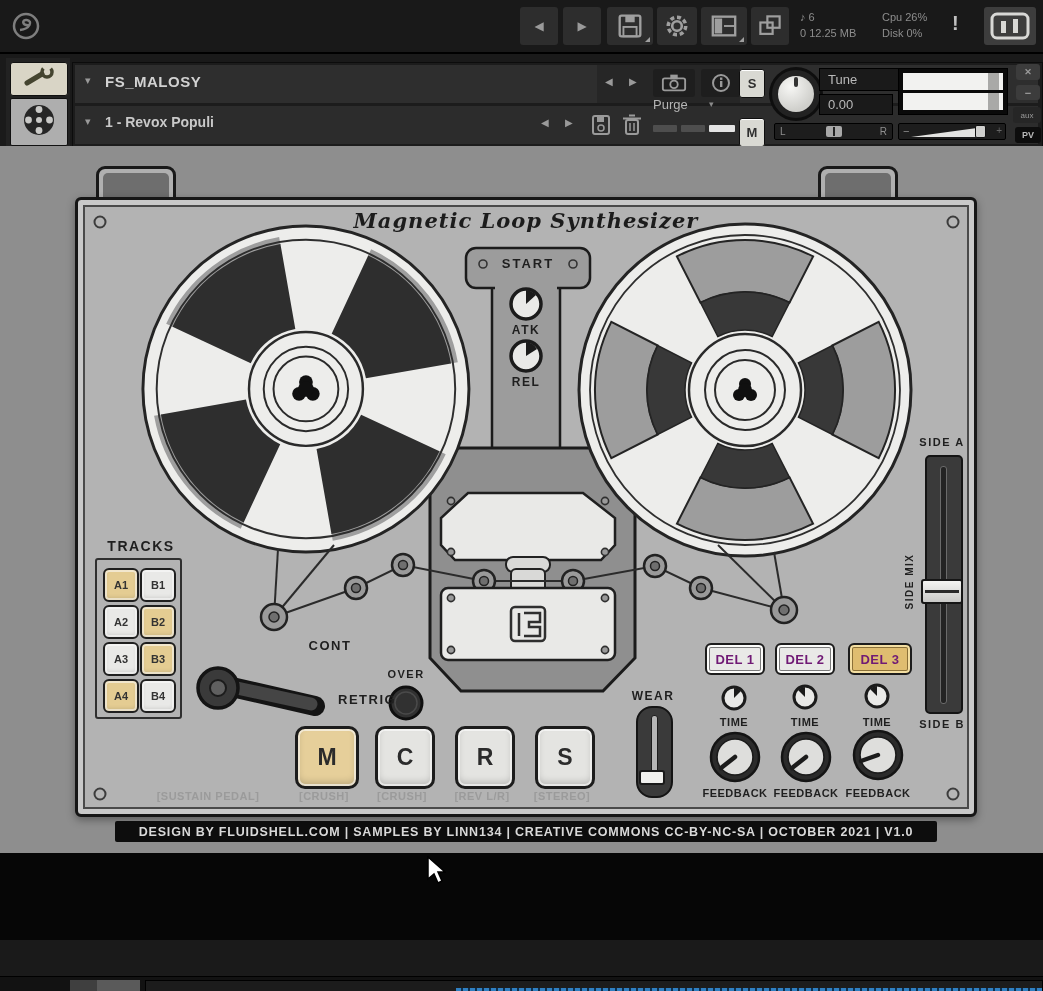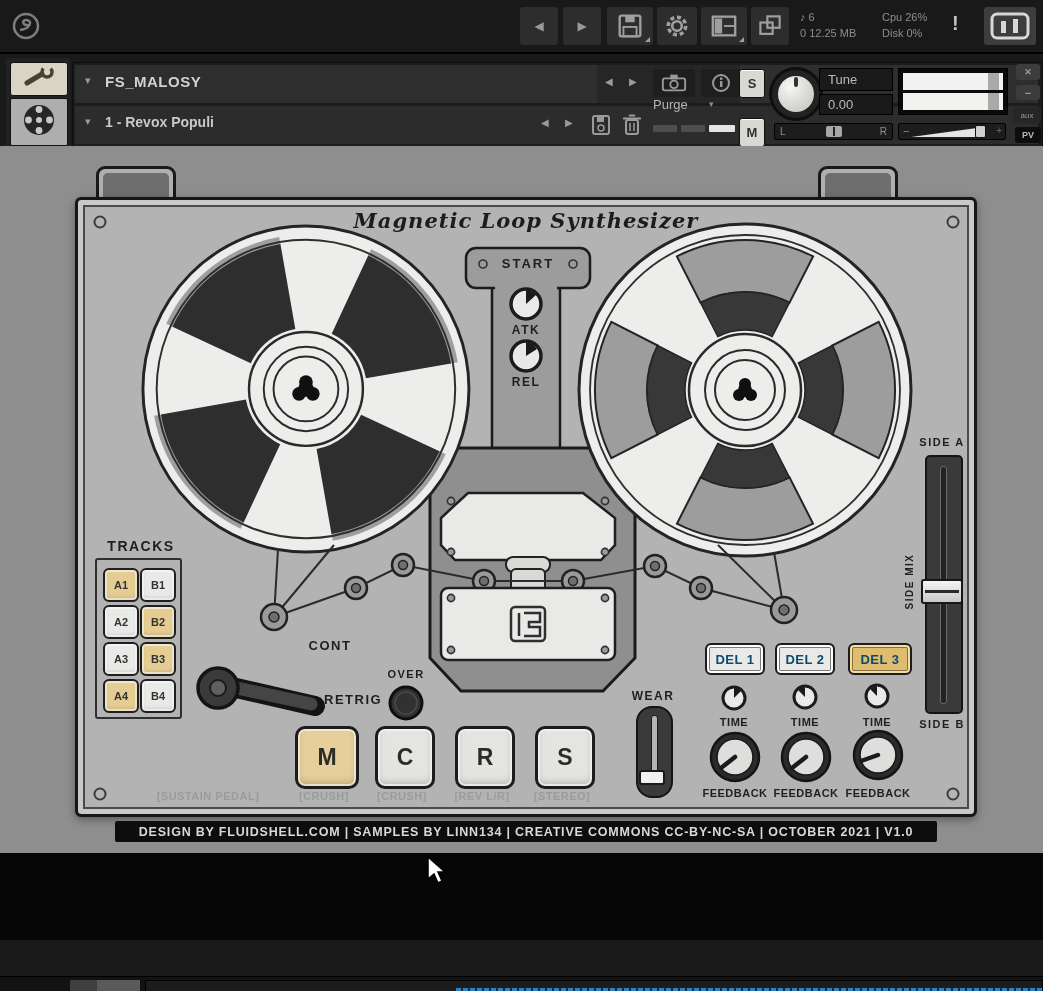--- a/index.html
+++ b/index.html
@@ -27,21 +27,21 @@
          box-shadow:inset 0 0 0 5px #c9c9c9, inset 0 0 0 7px #4a4a4a, 0 3px 8px rgba(0,0,0,.35);}
   .plabel{font-weight:bold;color:#1f1f1f;letter-spacing:1.5px;text-align:center;}
   .sub{font-weight:bold;color:#9b9b9b;letter-spacing:.5px;font-size:11px;text-align:center;white-space:nowrap;}
   .key{border:3px solid #1c1c1c;border-radius:10px;display:flex;align-items:center;justify-content:center;
        font-weight:bold;color:#2b2b2b;box-shadow:inset 0 0 0 2px rgba(255,255,255,.6), inset 0 -4px 7px rgba(0,0,0,.18);}
   .key.tan{background:#e6cf9a;} .key.white{background:#e4e4e1;}
   .tkey{border:2.5px solid #1f1f1f;border-radius:6px;display:flex;align-items:center;justify-content:center;
         font-weight:bold;font-size:11px;color:#333;box-shadow:inset 0 0 0 2px rgba(255,255,255,.55), inset 0 -2px 4px rgba(0,0,0,.15);}
   .tkey.tan{background:#e4cc92;} .tkey.white{background:#e9e9e7;}
   .delbtn{border:2.5px solid #1c1c1c;border-radius:6px;display:flex;align-items:center;justify-content:center;
-        font-weight:bold;font-size:13px;color:#0c4a6e;letter-spacing:.5px;}
+        font-weight:bold;font-size:13px;color:#701a75;letter-spacing:.5px;}
   .delbtn.white{background:#e9e9e7;box-shadow:inset 0 0 0 2px #fdfdfb, inset 0 0 0 3px #7a7a7a;}
   .delbtn.amber{background:#dfbd70;box-shadow:inset 0 0 0 2px #f4dfa2, inset 0 0 0 3px #8a7038;}
   .slider-v{background:#3a3a3a;border:2.5px solid #141414;}
   .footerbar{background:#0d0d0d;border-radius:2px;color:#d9d9d9;font-size:12.5px;font-weight:bold;letter-spacing:.8px;
              display:flex;align-items:center;justify-content:center;white-space:nowrap;}
   
   .tabbar{left:0;top:940px;width:1043px;height:36px;background:#262626;border-top:2px solid #000;box-sizing:border-box;}
   .tabbtn{background:#3b3b3b;border:1px solid #5f5f5f;border-radius:3px;color:#cfcfcf;
           font-family:"DejaVu Sans Mono",monospace;font-size:11px;display:flex;align-items:center;padding-left:8px;box-sizing:border-box;}
   .bottomstrip{left:0;top:976px;width:1043px;height:15px;background:#121212;border-top:1px solid #000;}
@@ -211,21 +211,21 @@
       <span class="a" style="left:0;top:0;width:24px;height:7px;background:#4e4e4e;border-radius:1px;"></span>
       <span class="a" style="left:28px;top:0;width:24px;height:7px;background:#4e4e4e;border-radius:1px;"></span>
       <span class="a" style="left:56px;top:0;width:26px;height:7px;background:#e4e4e4;border-radius:1px;"></span>
     </div>
     <div class="a chip" style="left:666px;top:55px;width:24px;height:27px;">M</div>
 
     <div class="a" style="left:699px;top:7px;width:48px;height:48px;border-radius:50%;background:#222;box-shadow:0 0 0 3px #0e0e0e;">
       <div class="a" style="left:6px;top:6px;width:36px;height:36px;border-radius:50%;background:radial-gradient(circle at 35% 30%, #f7f7f5, #cfcfcb 70%);"></div>
       <div class="a" style="left:22px;top:7px;width:4px;height:10px;background:#333;border-radius:2px;"></div>
     </div>
-    <div class="a dsp" style="left:746px;top:5px;width:74px;height:23px;">Tune</div>
+    <div class="a dsp" style="left:746px;top:5px;width:83px;height:23px;">Tune</div>
     <div class="a dsp" style="left:746px;top:31px;width:74px;height:21px;">0.00</div>
 
     <div class="a" style="left:701px;top:60px;width:119px;height:17px;background:#1d1d1d;border:1px solid #000;border-radius:2px;box-sizing:border-box;">
       <span class="a" style="left:5px;top:2px;color:#8f8f8f;font-size:10px;">L</span>
       <span class="a" style="right:5px;top:2px;color:#8f8f8f;font-size:10px;">R</span>
       <span class="a" style="left:51px;top:2px;width:16px;height:11px;background:#a8a8a8;border-radius:2px;">
         <span class="a" style="left:7px;top:1px;width:2px;height:9px;background:#222;"></span>
       </span>
     </div>
 
@@ -444,21 +444,21 @@
       <div class="a tkey tan" style="left:25px;top:368px;width:32px;height:30px;">A1</div>
       <div class="a tkey white" style="left:62px;top:368px;width:32px;height:30px;">B1</div>
       <div class="a tkey white" style="left:25px;top:405px;width:32px;height:30px;">A2</div>
       <div class="a tkey tan" style="left:62px;top:405px;width:32px;height:30px;">B2</div>
       <div class="a tkey white" style="left:25px;top:442px;width:32px;height:30px;">A3</div>
       <div class="a tkey tan" style="left:62px;top:442px;width:32px;height:30px;">B3</div>
       <div class="a tkey tan" style="left:25px;top:479px;width:32px;height:30px;">A4</div>
       <div class="a tkey white" style="left:62px;top:479px;width:32px;height:30px;">B4</div>
 
       <div class="a plabel" style="left:222px;top:438px;width:60px;font-size:13px;">CONT</div>
-      <div class="a plabel" style="left:246px;top:492px;width:80px;font-size:13px;text-align:left;">RETRIG</div>
+      <div class="a plabel" style="left:260px;top:492px;width:80px;font-size:13px;text-align:left;">RETRIG</div>
       <div class="a plabel" style="left:303px;top:468px;width:50px;font-size:11px;">OVER</div>
 
       <div class="a key tan" style="left:217px;top:526px;width:58px;height:57px;font-size:23px;">M</div>
       <div class="a key white" style="left:297px;top:526px;width:54px;height:57px;font-size:23px;">C</div>
       <div class="a key white" style="left:377px;top:526px;width:54px;height:57px;font-size:23px;">R</div>
       <div class="a key white" style="left:457px;top:526px;width:54px;height:57px;font-size:23px;">S</div>
       <div class="a sub" style="left:55px;top:590px;width:150px;">[SUSTAIN PEDAL]</div>
       <div class="a sub" style="left:206px;top:590px;width:80px;">[CRUSH]</div>
       <div class="a sub" style="left:284px;top:590px;width:80px;">[CRUSH]</div>
       <div class="a sub" style="left:364px;top:590px;width:80px;">[REV L/R]</div>

